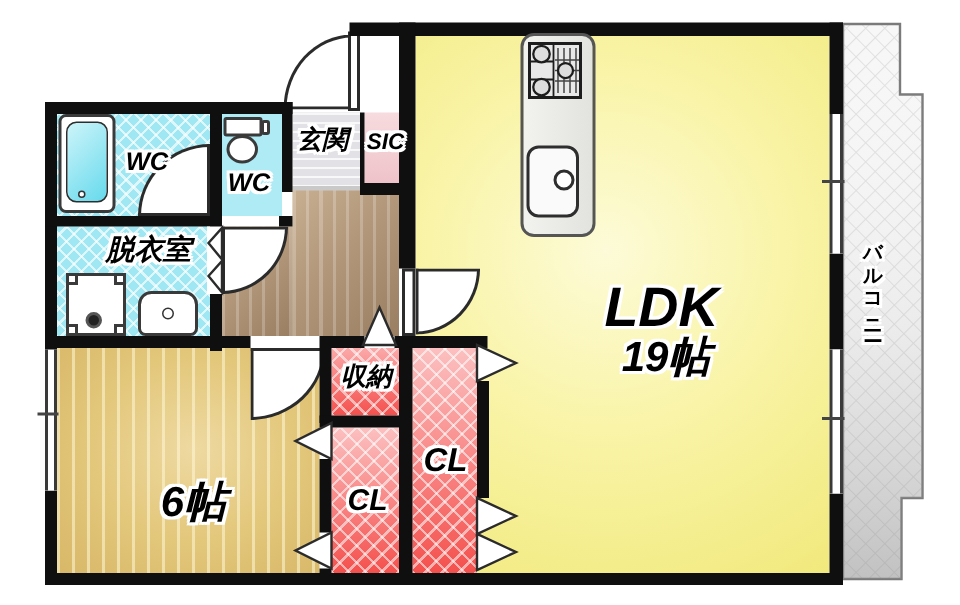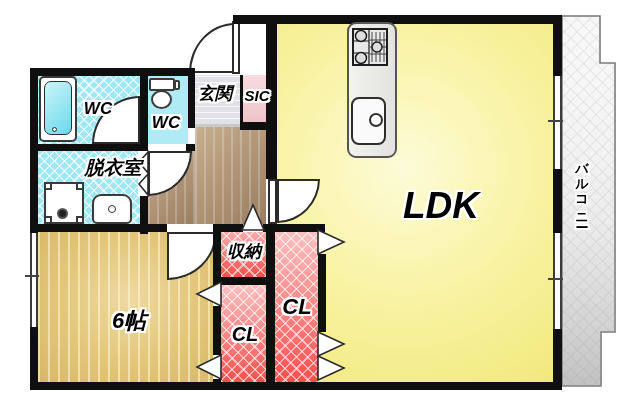--- a/index.html
+++ b/index.html
@@ -168,23 +168,24 @@
     <path d="M20 4 V34 M24 4 V34 M28 4 V34 M32 4 V34 M18 12 H34 M18 19 H34 M18 26 H34" stroke="#444" stroke-width="1" fill="none"></path>
     <circle cx="9" cy="8" r="5.5" fill="#ddd" stroke="#1d1d1d" stroke-width="1.5"></circle>
     <circle cx="9" cy="30" r="5.5" fill="#ddd" stroke="#1d1d1d" stroke-width="1.5"></circle>
     <circle cx="25" cy="19" r="5" fill="#ddd" stroke="#1d1d1d" stroke-width="1.5"></circle>
   </svg>
   <div class="abs" style="left:351px;top:97px;width:35px;height:48px;border-radius:8px;border:2px solid #2e2e2e;background:#fafafa;"></div>
   <div class="abs" style="left:369px;top:113px;width:14px;height:14px;border-radius:50%;border:2px solid #2e2e2e;background:#fff;"></div>
 
   <div class="lbl" style="left:98px;top:108px;font-size:17px;">WC</div>
   <div class="lbl" style="left:166px;top:122px;font-size:17px;">WC</div>
-  <div class="lbl" style="left:113px;top:167px;font-size:19px;">脱衣室</div>
+  <div class="lbl" style="left:99px;top:167px;font-size:19px;">脱衣室</div>
   <div class="lbl" style="left:215px;top:93px;font-size:17px;">玄関</div>
   <div class="lbl" style="left:257px;top:95px;font-size:15px;">SIC</div>
   <div class="lbl" style="left:441px;top:205px;font-size:37px;">LDK</div>
-  <div class="lbl" style="left:129px;top:321px;font-size:22px;">6帖</div>
+  <div class="lbl" style="left:444px;top:238px;font-size:28px;">19帖</div>
+  <div class="lbl" style="left:129px;top:335px;font-size:28px;">6帖</div>
   <div class="lbl" style="left:244px;top:251px;font-size:17px;">収納</div>
   <div class="lbl" style="left:245px;top:334px;font-size:20px;">CL</div>
   <div class="lbl" style="left:297px;top:307px;font-size:22px;">CL</div>
   <div class="lbl vert" style="left:582px;top:188px;font-size:13px;font-style:normal;">バルコニー</div>
 
 </div>
 
 </body></html>

